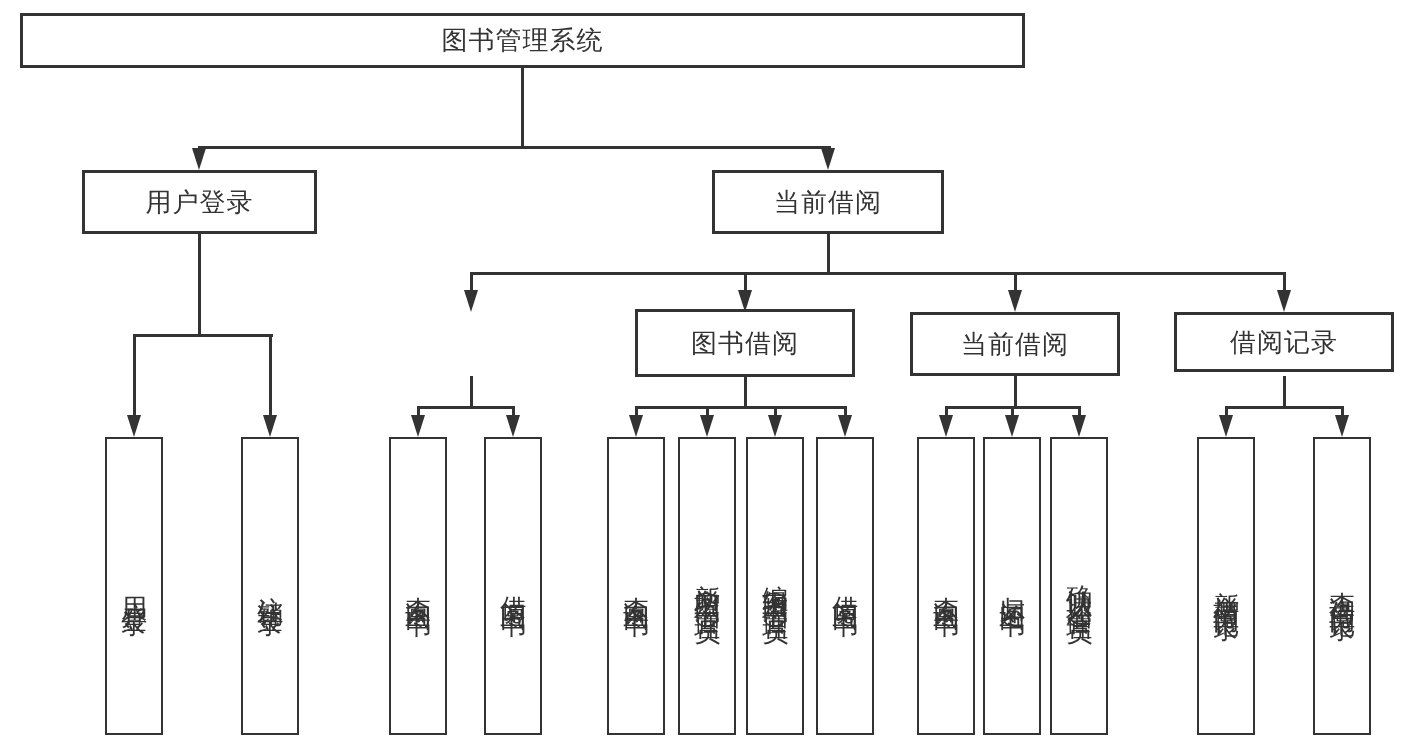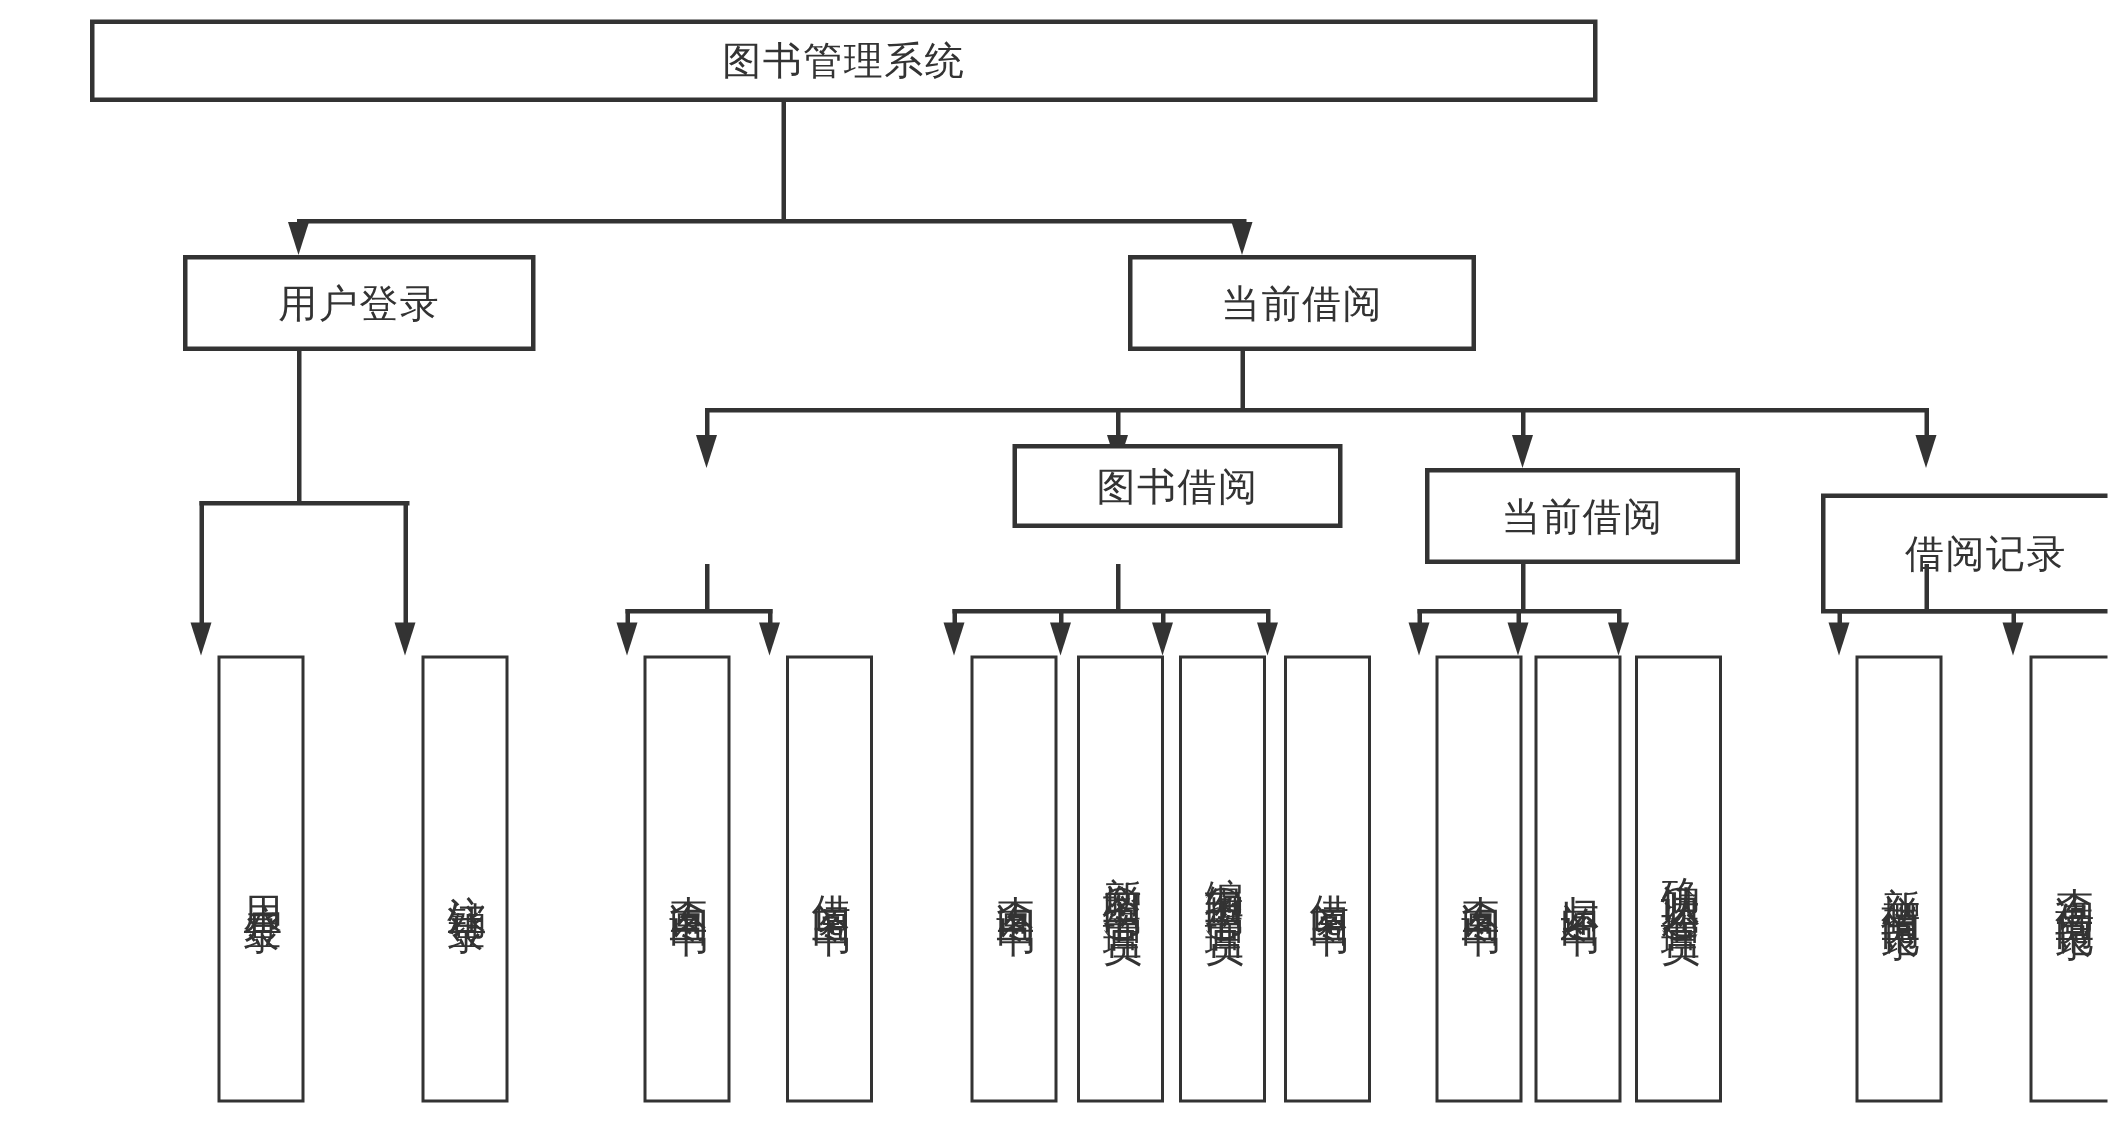--- a/index.html
+++ b/index.html
@@ -19,21 +19,20 @@
   
   .box {
     position: absolute;
     box-sizing: border-box;
     border: 3px solid var(--line);
     background: #fff;
     display: flex;
     align-items: center;
     justify-content: center;
     color: var(--text);
-    margin-left: 40px;
   }
   .hbox { font-size: 26px; letter-spacing: 1px; }
   .vbox {
     border-width: 2.5px;
     font-size: 26px;
   }
   .vbox span {
     writing-mode: vertical-rl;
     text-orientation: mixed;
     letter-spacing: 5px;
@@ -94,27 +93,27 @@
   <div class="hl" style="left:470px; top:272px; width:815px;"></div>
   <div class="vl" style="left:470px; top:272px; height:22px;"></div>
   <div class="arrow" style="left:464px; top:290px;"></div>
   <div class="vl" style="left:744px; top:272px; height:22px;"></div>
   <div class="arrow" style="left:738px; top:290px;"></div>
   <div class="vl" style="left:1014px; top:272px; height:22px;"></div>
   <div class="arrow" style="left:1008px; top:290px;"></div>
   <div class="vl" style="left:1283px; top:272px; height:22px;"></div>
   <div class="arrow" style="left:1277px; top:290px;"></div>
 
-  <div class="box hbox" style="left:635px; top:296px; width:220px; height:56px;justify-content:center;">
+  <div class="box hbox" style="left:635px; top:309px; width:220px; height:68px;justify-content:center;">
     <span>图书借阅</span>
   </div>
   <div class="box hbox" style="left:910px; top:312px; width:210px; height:64px;">
     <span>当前借阅</span>
   </div>
-  <div class="box hbox" style="left:1174px; top:329px; width:220px; height:80px;">
+  <div class="box hbox" style="left:1174px; top:312px; width:220px; height:60px;">
     <span>借阅记录</span>
   </div>
 
   <div class="vl" style="left:470px; top:376px; height:32px;"></div>
   <div class="vl" style="left:744px; top:376px; height:32px;"></div>
   <div class="vl" style="left:1014px; top:376px; height:32px;"></div>
   <div class="vl" style="left:1283px; top:376px; height:32px;"></div>
 
   <div class="hl" style="left:417px; top:406px; width:98px;"></div>
   <div class="hl" style="left:635px; top:406px; width:211px;"></div>

